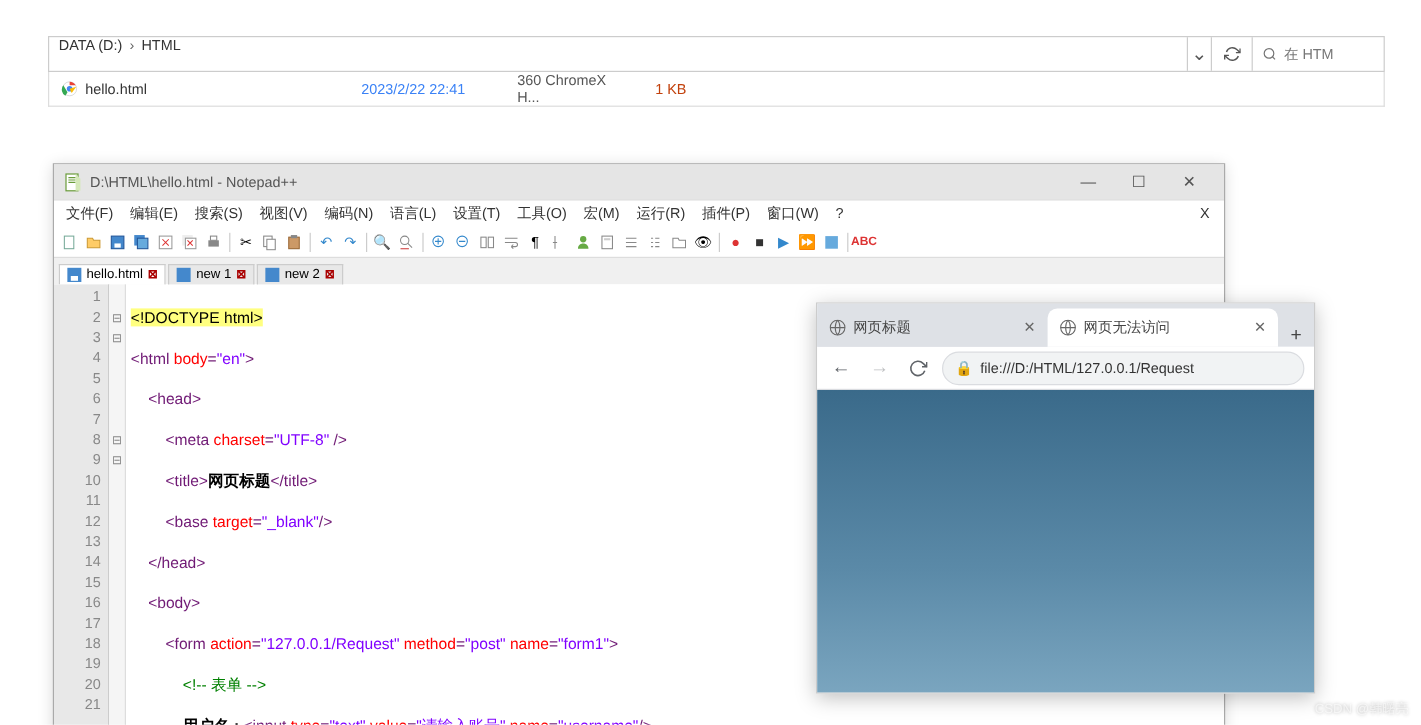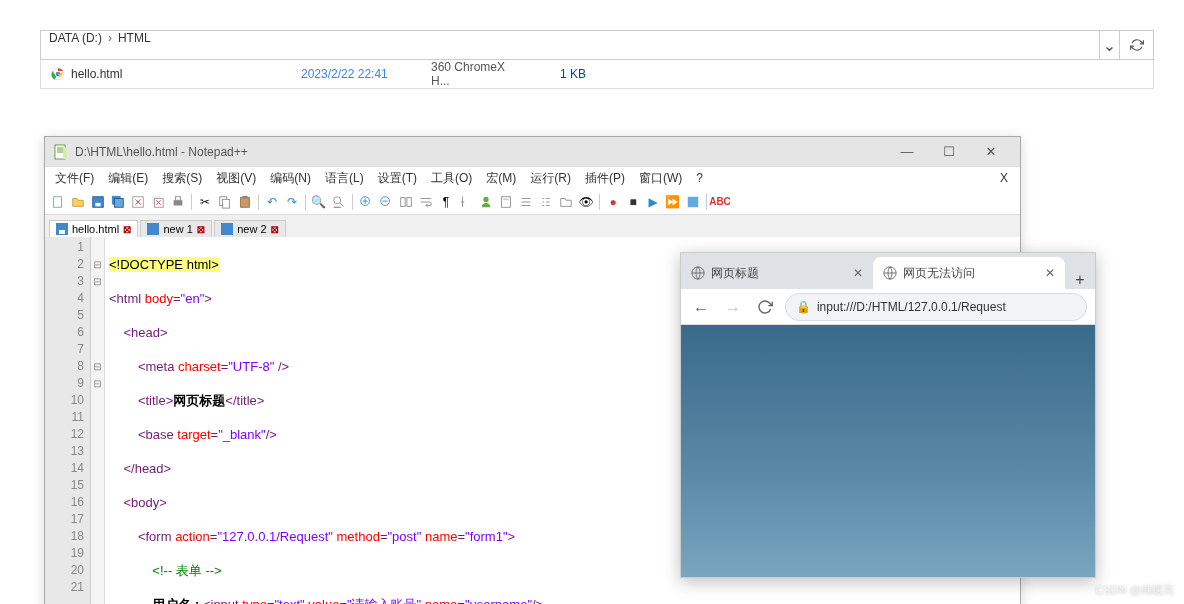--- a/index.html
+++ b/index.html
@@ -20,21 +20,21 @@
 .lv-col.name { width: 250px; justify-content: space-between; }
 .lv-col.date { width: 130px; }
 .lv-col.type { width: 115px; }
 .lv-col.size { width: 60px; }
 .sort-up { font-size: 10px; color: #555; }
 .lv-row { display: flex; height: 28px; align-items: center; font-size: 12px; color: #333; }
 .lv-row .cell { padding: 0 10px; }
 .lv-row .cell.name { width: 250px; display: flex; align-items: center; gap: 6px; }
 .lv-row .cell.date { width: 130px; color: #3b82f6; }
 .lv-row .cell.type { width: 115px; color: #555; }
-.lv-row .cell.size { width: 60px; text-align: right; color: #0c4a6e; }
+.lv-row .cell.size { width: 60px; text-align: left; color: #c2410c; }
 .chrome-icon { width: 14px; height: 14px; }
 
 
 .npp { position: absolute; left: 44px; top: 136px; width: 977px; border: 1px solid #aaa; background: #fff; box-shadow: 0 2px 12px rgba(0,0,0,.15); }
 .npp-title { height: 30px; display: flex; align-items: center; padding: 0 8px; background: #e5e5e5; border-bottom: 1px solid #e0e0e0; }
 .npp-title-icon { width: 16px; height: 16px; margin-right: 6px; }
 .npp-title-text { flex: 1; font-size: 12px; color: #555; }
 .win-btns { display: flex; gap: 0; }
 .win-btn { width: 42px; height: 28px; display: flex; align-items: center; justify-content: center; color: #555; font-size: 13px; }
 
@@ -89,20 +89,27 @@
       <span>DATA (D:)</span>
       <span class="bc-sep">›</span>
       <span>HTML</span>
     </div>
     <div class="bc-dd">⌄</div>
     <div class="bc-refresh">
       <svg width="14" height="14" viewBox="0 0 24 24" fill="none" stroke="#555" stroke-width="2">
           <path d="M23 4v6h-6M1 20v-6h6"></path>
           <path d="M3.51 9a9 9 0 0114.85-3.36L23 10M1 14l4.64 4.36A9 9 0 0020.49 15"></path>
         </svg>
+    </div>
+    <div class="bc-search">
+      <svg width="12" height="12" viewBox="0 0 24 24" fill="none" stroke="#777" stroke-width="2">
+          <circle cx="11" cy="11" r="8"></circle>
+          <path d="M21 21l-4.35-4.35"></path>
+        </svg>
+      <span>在 HTM</span>
     </div>
   </div>
   <div class="listview">
     <div class="lv-row">
       <div class="cell name">
         <svg class="chrome-icon" viewBox="0 0 24 24">
             <circle cx="12" cy="12" r="10" fill="#fff" stroke="#ccc"></circle>
             <circle cx="12" cy="12" r="4" fill="#4285f4"></circle>
             <path d="M12 2a10 10 0 018.66 5H12" fill="#ea4335"></path>
             <path d="M21.5 9L15 18l-3-6" fill="#fbbc05"></path>
@@ -385,19 +392,19 @@
     <div class="nav-btn">←</div>
     <div class="nav-btn" style="opacity:.4">→</div>
     <div class="nav-btn">
       <svg width="16" height="16" viewBox="0 0 24 24" fill="none" stroke="#5f6368" stroke-width="2">
           <path d="M23 4v6h-6"></path>
           <path d="M20.49 15a9 9 0 11-2.13-9.36L23 10"></path>
         </svg>
     </div>
     <div class="omnibox">
       <span>🔒</span>
-      <span>input:///D:/HTML/127.0.0.1/Request</span>
+      <span>file:///D:/HTML/127.0.0.1/Request</span>
     </div>
   </div>
   <div class="br-content"></div>
 </div>
 
 <div class="watermark">CSDN @韩曙亮</div>
 
 </body></html>

